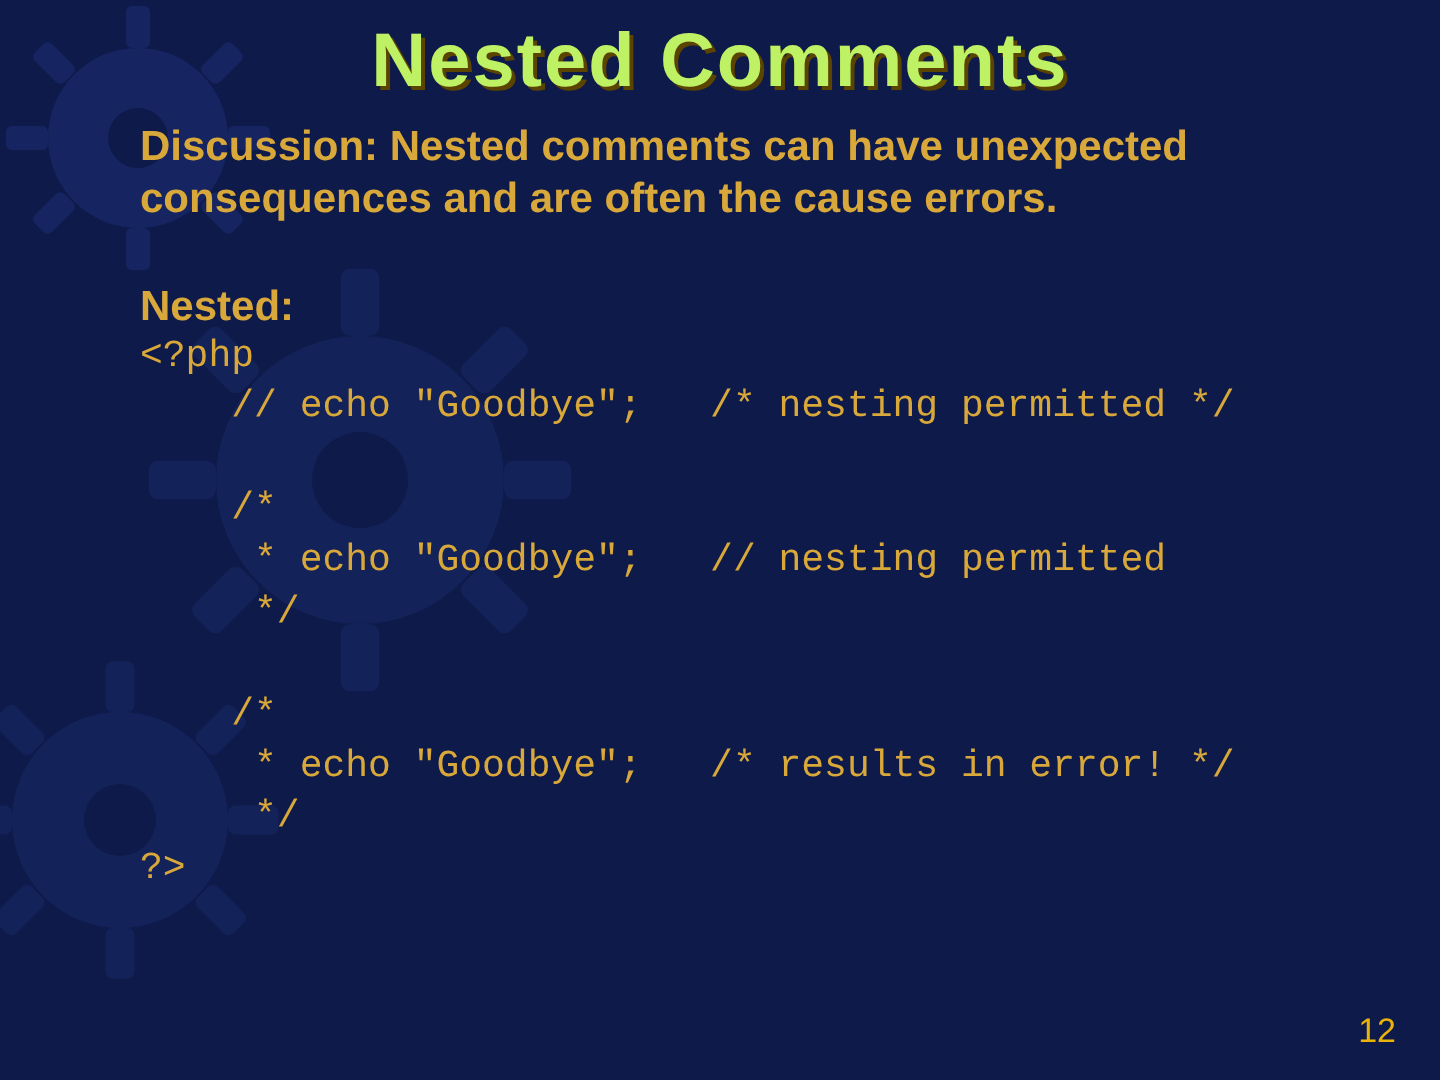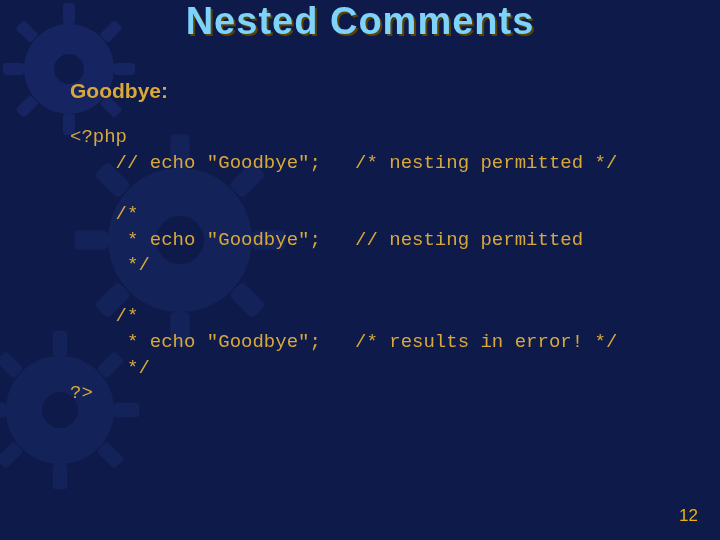--- a/index.html
+++ b/index.html
@@ -17,22 +17,23 @@
   }
   .gear {
     position: absolute;
     opacity: 0.55;
     pointer-events: none;
   }
   .title {
     font-family: Impact, 'Arial Black', sans-serif;
     font-size: 38px;
     letter-spacing: 1px;
-    color: #7dd3fc;
+    color: #bef264;
     text-align: center;
+    padding-top: 10px;
     margin: 0;
     position: relative;
     z-index: 2;
     text-shadow: 2px 2px 0 #5a4400;
   }
   .content {
     position: relative;
     z-index: 2;
     padding: 8px 70px 0 70px;
   }
@@ -42,21 +43,20 @@
     color: #d9a83a;
     line-height: 1.25;
   }
   .example {
     margin-top: 28px;
     font-size: 21px;
     font-weight: bold;
     color: #d9a83a;
   }
   .code {
-    margin-top: 22px;
     font-family: "Courier New", Courier, monospace;
     font-size: 19px;
     line-height: 1.35;
     white-space: pre;
     color: #d9a83a;
   }
   .pagenum {
     position: absolute;
     bottom: 14px;
     right: 22px;
@@ -115,21 +115,22 @@
       <rect x="18" y="68" width="8" height="14" rx="2" transform="rotate(45 22 75)"></rect>
       <rect x="74" y="68" width="8" height="14" rx="2" transform="rotate(-45 78 75)"></rect>
     </g>
     <circle cx="50" cy="50" r="10" fill="#0e1a4a"></circle>
   </g>
 </svg>
 
 <h1 class="title">Nested Comments</h1>
 
 <div class="content">
-  <div class="example">Goodbye:</div>
+  <div class="discussion">Discussion: Nested comments can have unexpected consequences and are often the cause errors.</div>
+  <div class="example">Nested:</div>
   <div class="code">&lt;?php
     // echo "Goodbye";   /* nesting permitted */
 
     /*
      * echo "Goodbye";   // nesting permitted
      */
 
     /*
      * echo "Goodbye";   /* results in error! */
      */

